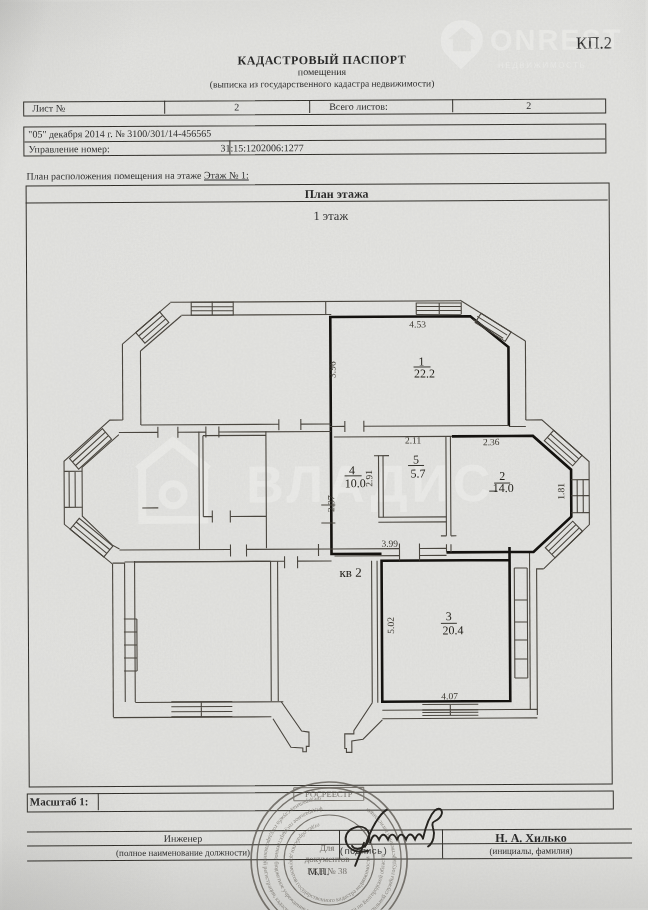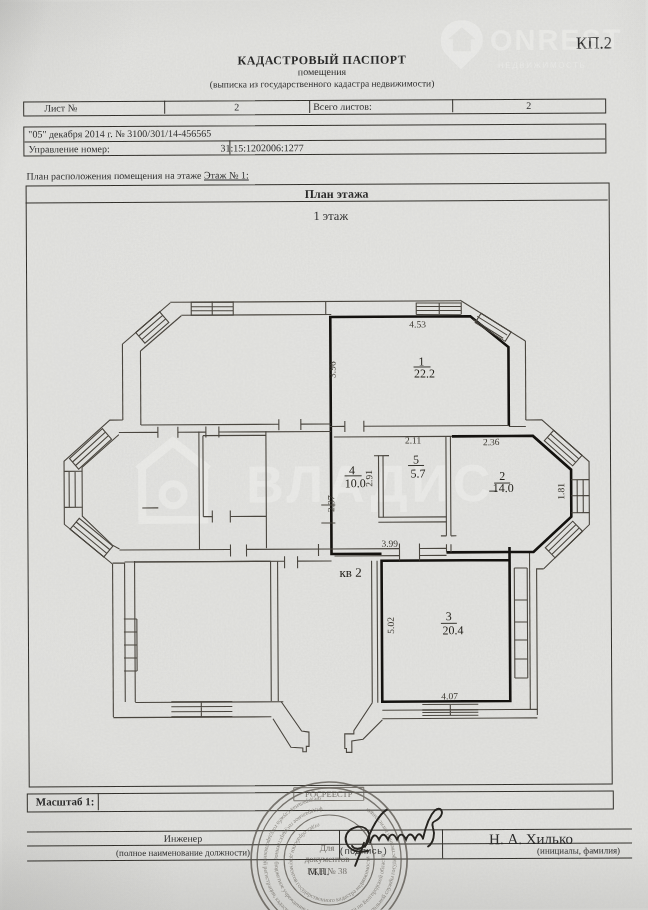--- a/index.html
+++ b/index.html
@@ -24,25 +24,25 @@
 
 <div class="abs" style="left:578px;top:35px;font-size:17px;">КП.2</div>
 
 <div class="abs" style="left:0;top:53px;width:648px;text-align:center;font-weight:bold;font-size:12px;letter-spacing:0.5px;">КАДАСТРОВЫЙ ПАСПОРТ</div>
 
 <div class="abs" style="left:0;top:66px;width:648px;text-align:center;font-size:10px;">помещения</div>
 
 <div class="abs" style="left:0;top:79px;width:648px;text-align:center;font-size:9.5px;">(выписка из государственного кадастра недвижимости)</div>
 
 <div class="abs" style="left:25px;top:100px;width:581px;height:13px;border:1px solid #26241f;font-size:10px;">
-  <div class="abs" style="left:20px;top:0px;">Лист №</div>
+  <div class="abs" style="left:8px;top:0px;">Лист №</div>
   <div class="abs" style="left:140px;top:-1px;width:1px;height:13px;background:#26241f;"></div>
   <div class="abs" style="left:140px;top:0px;width:145px;text-align:center;">2</div>
   <div class="abs" style="left:285px;top:-1px;width:1px;height:13px;background:#26241f;"></div>
-  <div class="abs" style="left:289px;top:0px;">Всего листов:</div>
+  <div class="abs" style="left:305px;top:0px;">Всего листов:</div>
   <div class="abs" style="left:428px;top:-1px;width:1px;height:13px;background:#26241f;"></div>
   <div class="abs" style="left:428px;top:0px;width:153px;text-align:center;">2</div>
 </div>
 
 <div class="abs" style="left:25px;top:125px;width:581px;height:28px;border:1px solid #26241f;font-size:10px;">
   <div class="abs" style="left:4px;top:1px;">"05" декабря 2014 г. № 3100/301/14-456565</div>
   <div class="abs" style="left:0px;top:14px;width:581px;height:1px;background:#26241f;"></div>
   <div class="abs" style="left:4px;top:16px;">Управление номер:</div>
   <div class="abs" style="left:205px;top:14px;width:1px;height:14px;background:#26241f;"></div>
   <div class="abs" style="left:196px;top:16px;">31:15:1202006:1277</div>
@@ -52,35 +52,35 @@
 
 <div class="abs" style="left:27px;top:184px;width:582px;height:600px;border:1px solid #26241f;"></div>
 
 <div class="abs" style="left:27px;top:201px;width:582px;height:1px;background:#26241f;"></div>
 
 <div class="abs" style="left:47px;top:187px;width:582px;text-align:center;font-weight:bold;font-size:12px;">План этажа</div>
 
 <div class="abs" style="left:41px;top:209px;width:582px;text-align:center;font-size:12.5px;">1 этаж</div>
 
 <div class="abs" style="left:25px;top:792px;width:585px;height:17px;border:1px solid #26241f;font-size:11px;">
-  <div class="abs" style="left:8px;top:1px;font-weight:bold;">Масштаб 1:</div>
+  <div class="abs" style="left:2px;top:1px;font-weight:bold;">Масштаб 1:</div>
   <div class="abs" style="left:70px;top:-1px;width:1px;height:17px;background:#26241f;"></div>
 </div>
 
 <div class="abs" style="left:25px;top:830px;width:605px;height:29px;font-size:9px;">
   <div class="abs" style="left:0;top:0;width:605px;height:1px;background:#26241f;"></div>
   <div class="abs" style="left:0;top:14px;width:605px;height:1px;background:#26241f;"></div>
   <div class="abs" style="left:0;top:29px;width:605px;height:1px;background:#26241f;"></div>
   <div class="abs" style="left:0px;top:2px;width:312px;text-align:center;font-size:10px;">Инженер</div>
   <div class="abs" style="left:30px;top:17px;width:252px;text-align:center;">(полное наименование должности)</div>
   <div class="abs" style="left:312px;top:0px;width:1px;height:29px;background:#26241f;"></div>
   <div class="abs" style="left:312px;top:17px;width:103px;text-align:left;font-family:Liberation Mono, monospace;">(подпись)</div>
   <div class="abs" style="left:415px;top:0px;width:1px;height:29px;background:#26241f;"></div>
-  <div class="abs" style="left:415px;top:2px;width:178px;text-align:center;font-size:15px;">Н. А. Хилько</div>
-  <div class="abs" style="left:415px;top:17px;width:178px;text-align:right;">(инициалы, фамилия)</div>
+  <div class="abs" style="left:415px;top:2px;width:178px;text-align:center;font-size:12px;font-weight:bold;">Н. А. Хилько</div>
+  <div class="abs" style="left:415px;top:17px;width:178px;text-align:center;">(инициалы, фамилия)</div>
 </div>
 
 <div class="abs" style="left:306px;top:866px;font-size:10px;">М.П.</div>
 
 <svg class="abs" style="left:0;top:0;" width="648" height="910" viewBox="0 0 648 910" fill="none">
 <defs>
  <filter id="grain" x="0" y="0" width="100%" height="100%">
    <feTurbulence type="fractalNoise" baseFrequency="0.55" numOctaves="2" stitchTiles="stitch" result="n"></feTurbulence>
    <feColorMatrix in="n" type="matrix" values="0 0 0 0 0.45 0 0 0 0 0.45 0 0 0 0 0.44 0 0 0.9 0 0"></feColorMatrix>
  </filter>

